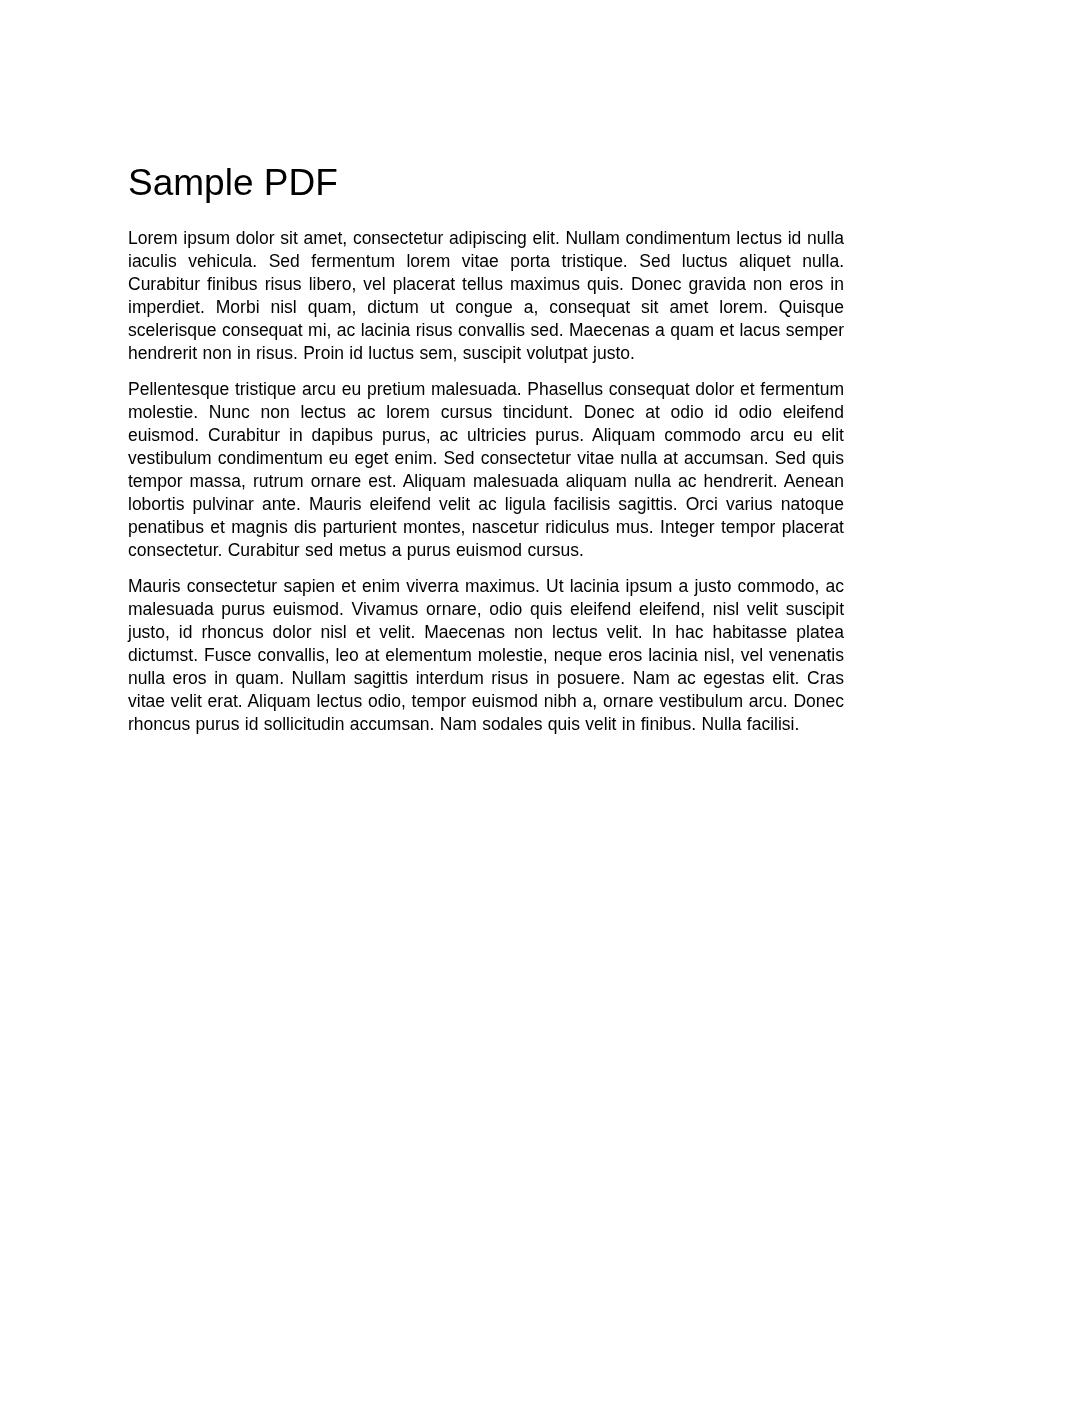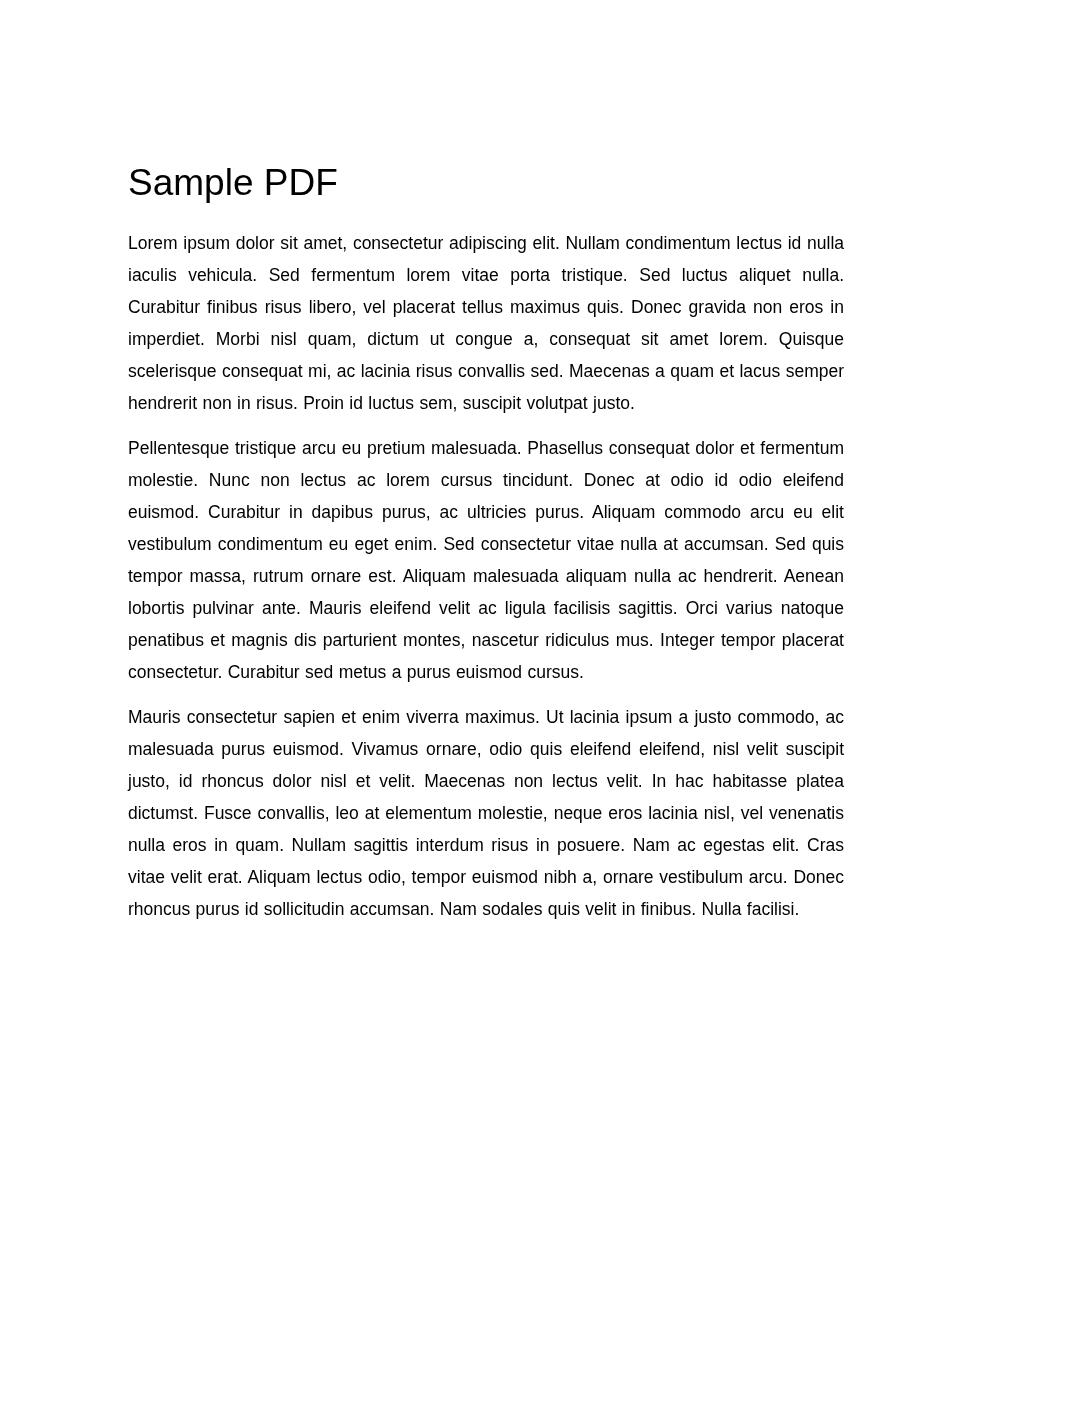--- a/index.html
+++ b/index.html
@@ -28,21 +28,21 @@
   .doc-title {
     font-size: 37px;
     font-weight: 400;
     line-height: 1.1;
     margin: 0 0 23px 0;
     letter-spacing: 0;
     color: #000000;
   }
   .doc-paragraph {
     font-size: 17.5px;
-    line-height: 32px;
+    line-height: 23px;
     text-align: justify;
     margin: 0 0 13px 0;
     color: #000000;
     word-spacing: 0.5px;
   }
 </style>
 </head>
 <body>
 
 <div class="pdf-page">

